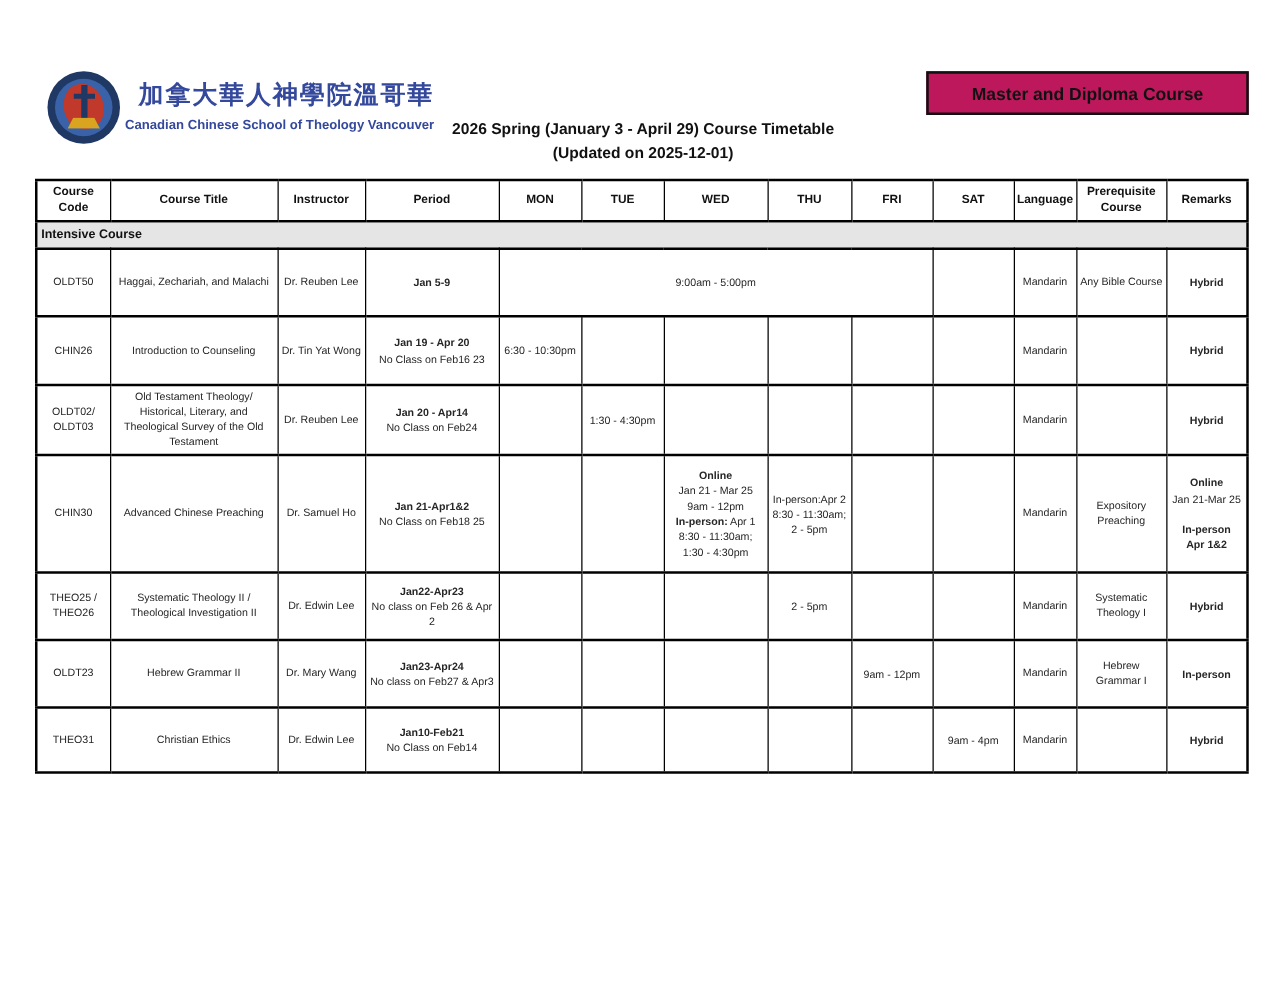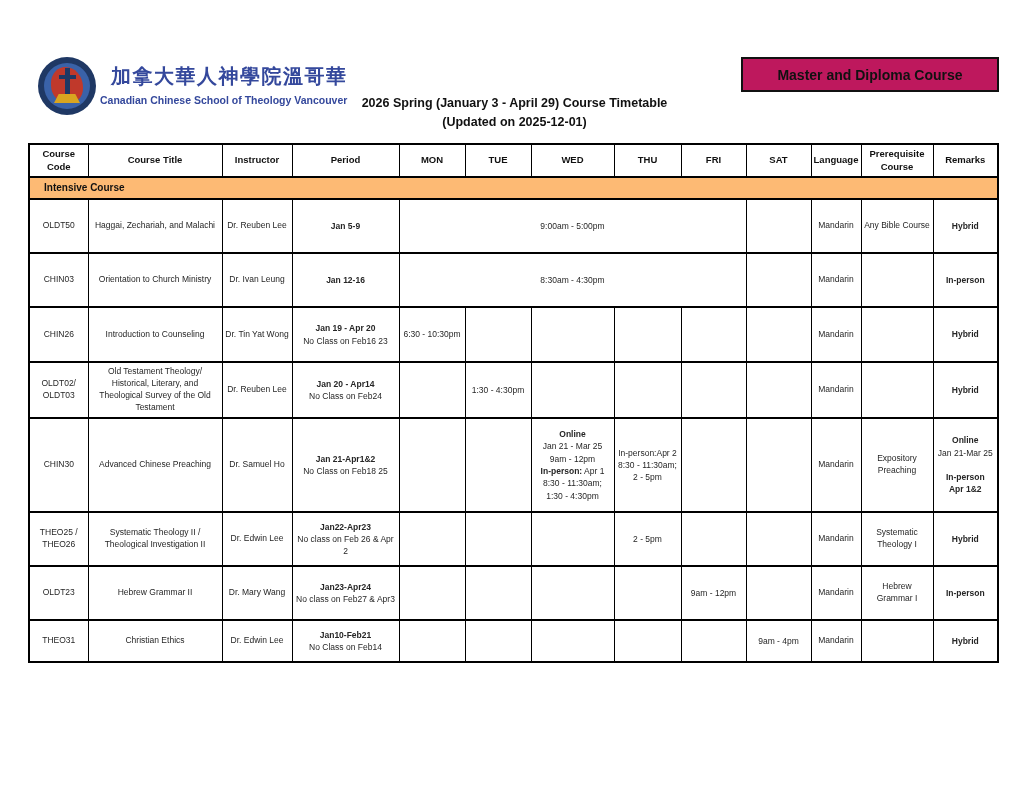--- a/index.html
+++ b/index.html
@@ -78,22 +78,22 @@
   }
   .timetable th {
     font-size: 9.5px; font-weight: bold; line-height: 1.3; color: #111;
     background: #fff;
   }
   .timetable td {
     font-size: 8.5px; line-height: 1.4; color: #262626;
     background: #fff;
   }
   tr.section-row td {
-    background: #fdba74; text-align: left; font-weight: bold;
-    font-size: 10px; padding-left: 14px; color: #111;
+    background: #e5e5e5; text-align: left; font-weight: bold;
+    font-size: 10px; padding-left: 3px; color: #111;
   }
   td.cell-code { white-space: pre-line; }
   .b { font-weight: bold; }
   .ln { line-height: 1.45; }
 </style>
 </head>
 <body>
 
 <div class="logo">
   <div class="logo-inner">
@@ -163,37 +163,20 @@
           <div class="ln">9:00am - 5:00pm</div>
         </td>
     <td></td>
     <td>Mandarin</td>
     <td>Any Bible Course</td>
     <td>
           <div class="ln"><span class="b">Hybrid</span></div>
         </td>
   </tr>
 
-  <tr style="height:54px">
-    <td class="cell-code">CHIN03</td>
-    <td>Orientation to Church Ministry</td>
-    <td>Dr. Ivan Leung</td>
-    <td>
-          <div class="ln"><span class="b">Jan 12-16</span></div>
-        </td>
-    <td colspan="5">
-          <div class="ln">8:30am - 4:30pm</div>
-        </td>
-    <td></td>
-    <td>Mandarin</td>
-    <td></td>
-    <td>
-          <div class="ln"><span class="b">In-person</span></div>
-        </td>
-  </tr>
 
 
 
   <tr style="height:55px">
     <td class="cell-code">CHIN26</td>
     <td>Introduction to Counseling</td>
     <td>Dr. Tin Yat Wong</td>
     <td>
           <div class="ln"><span class="b">Jan 19 - Apr 20</span></div>
           <div class="ln">No Class on Feb16 23</div>
@@ -313,21 +296,21 @@
           <div class="ln">9am - 12pm</div>
         </td>
     <td></td>
     <td>Mandarin</td>
     <td>Hebrew Grammar I</td>
     <td>
           <div class="ln"><span class="b">In-person</span></div>
         </td>
   </tr>
 
-  <tr style="height:42px">
+  <tr style="height:52px">
     <td class="cell-code">THEO31</td>
     <td>Christian Ethics</td>
     <td>Dr. Edwin Lee</td>
     <td>
           <div class="ln"><span class="b">Jan10-Feb21</span></div>
           <div class="ln">No Class on Feb14</div>
         </td>
     <td></td>
     <td></td>
     <td></td>

